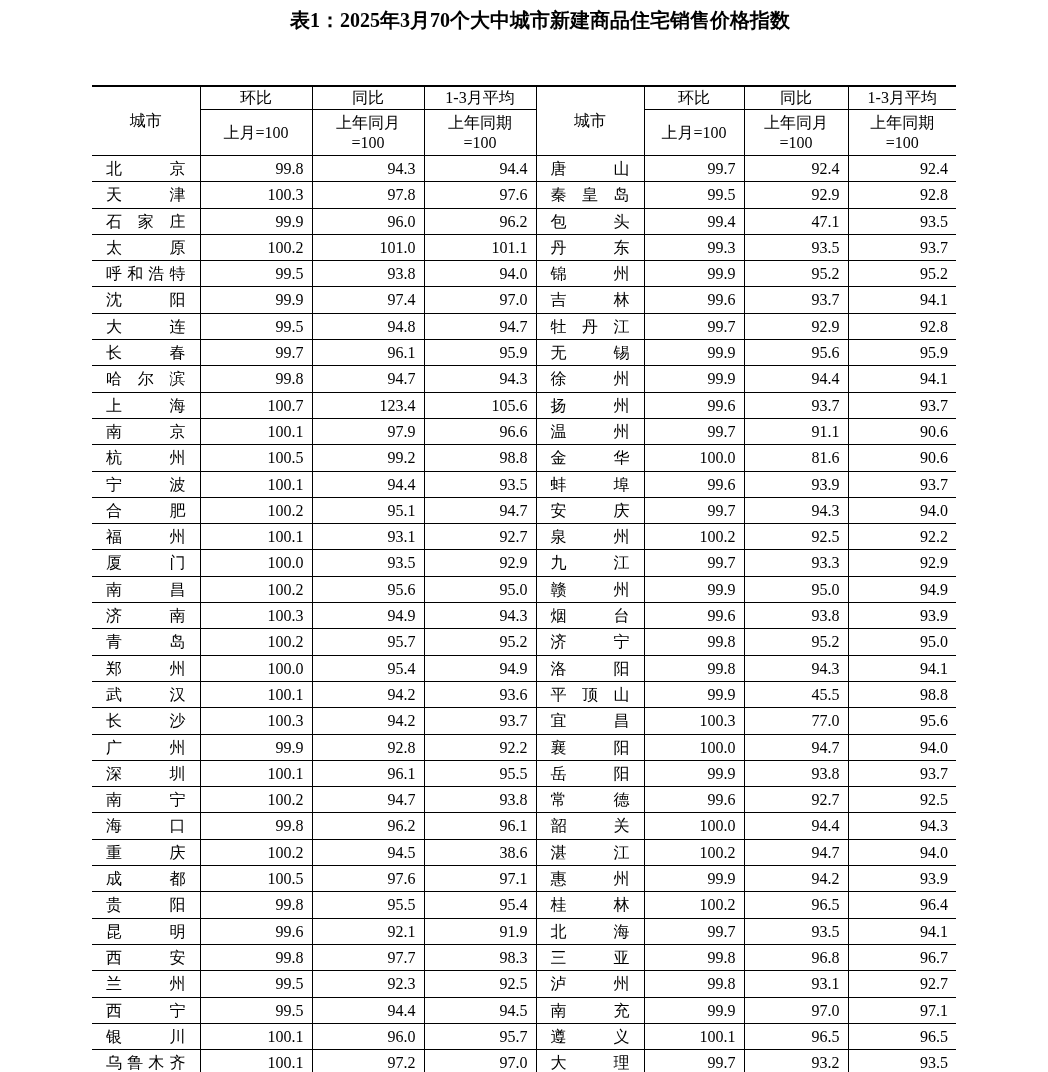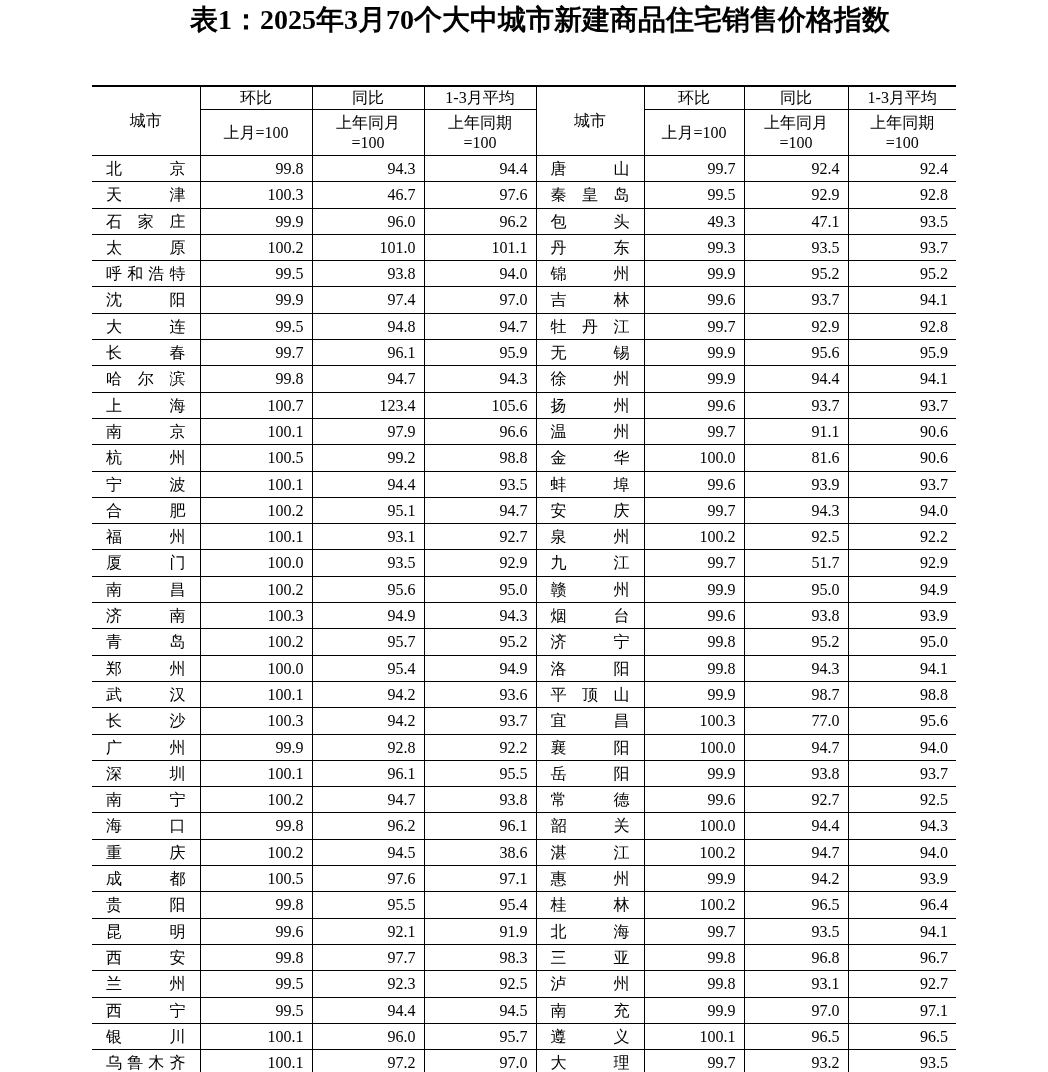--- a/index.html
+++ b/index.html
@@ -6,21 +6,21 @@
   html, body { margin: 0; padding: 0; }
   body {
     width: 1048px; height: 1072px;
     background: #ffffff; color: #000000;
     font-family: "Liberation Serif", "DejaVu Serif", serif;
     overflow: hidden;
   }
   .page-title {
     margin: 6px 0 0 0;
     text-align: center;
-    font-size: 28px;
+    font-size: 20px;
     line-height: 28px;
     font-weight: bold;
     padding-left: 32px;
   }
   .table-wrap { margin: 51px 0 0 92px; }
   table.price-table {
     border-collapse: collapse;
     table-layout: fixed;
     width: 864px;
     border-top: 2px solid #000;
@@ -117,21 +117,21 @@
           <td class="num">92.4</td>
         </tr>
           <tr>
           <td class="city-td">
             <div class="js-justify">
                 <span>天</span>
                 <span>津</span>
               </div>
           </td>
           <td class="num">100.3</td>
-          <td class="num">46.7</td>
+          <td class="num">97.8</td>
           <td class="num">97.6</td>
           <td class="city-td">
             <div class="js-justify">
                 <span>秦</span>
                 <span>皇</span>
                 <span>岛</span>
               </div>
           </td>
           <td class="num">99.5</td>
           <td class="num">92.9</td>
@@ -147,21 +147,21 @@
           </td>
           <td class="num">99.9</td>
           <td class="num">96.0</td>
           <td class="num">96.2</td>
           <td class="city-td">
             <div class="js-justify">
                 <span>包</span>
                 <span>头</span>
               </div>
           </td>
-          <td class="num">49.3</td>
+          <td class="num">99.4</td>
           <td class="num">47.1</td>
           <td class="num">93.5</td>
         </tr>
           <tr>
           <td class="city-td">
             <div class="js-justify">
                 <span>太</span>
                 <span>原</span>
               </div>
           </td>
@@ -412,21 +412,21 @@
           <td class="num">100.0</td>
           <td class="num">93.5</td>
           <td class="num">92.9</td>
           <td class="city-td">
             <div class="js-justify">
                 <span>九</span>
                 <span>江</span>
               </div>
           </td>
           <td class="num">99.7</td>
-          <td class="num">51.7</td>
+          <td class="num">93.3</td>
           <td class="num">92.9</td>
         </tr>
           <tr>
           <td class="city-td">
             <div class="js-justify">
                 <span>南</span>
                 <span>昌</span>
               </div>
           </td>
           <td class="num">100.2</td>
@@ -513,21 +513,21 @@
           <td class="num">94.2</td>
           <td class="num">93.6</td>
           <td class="city-td">
             <div class="js-justify">
                 <span>平</span>
                 <span>顶</span>
                 <span>山</span>
               </div>
           </td>
           <td class="num">99.9</td>
-          <td class="num">98.7</td>
+          <td class="num">45.5</td>
           <td class="num">98.8</td>
         </tr>
           <tr>
           <td class="city-td">
             <div class="js-justify">
                 <span>长</span>
                 <span>沙</span>
               </div>
           </td>
           <td class="num">100.3</td>

